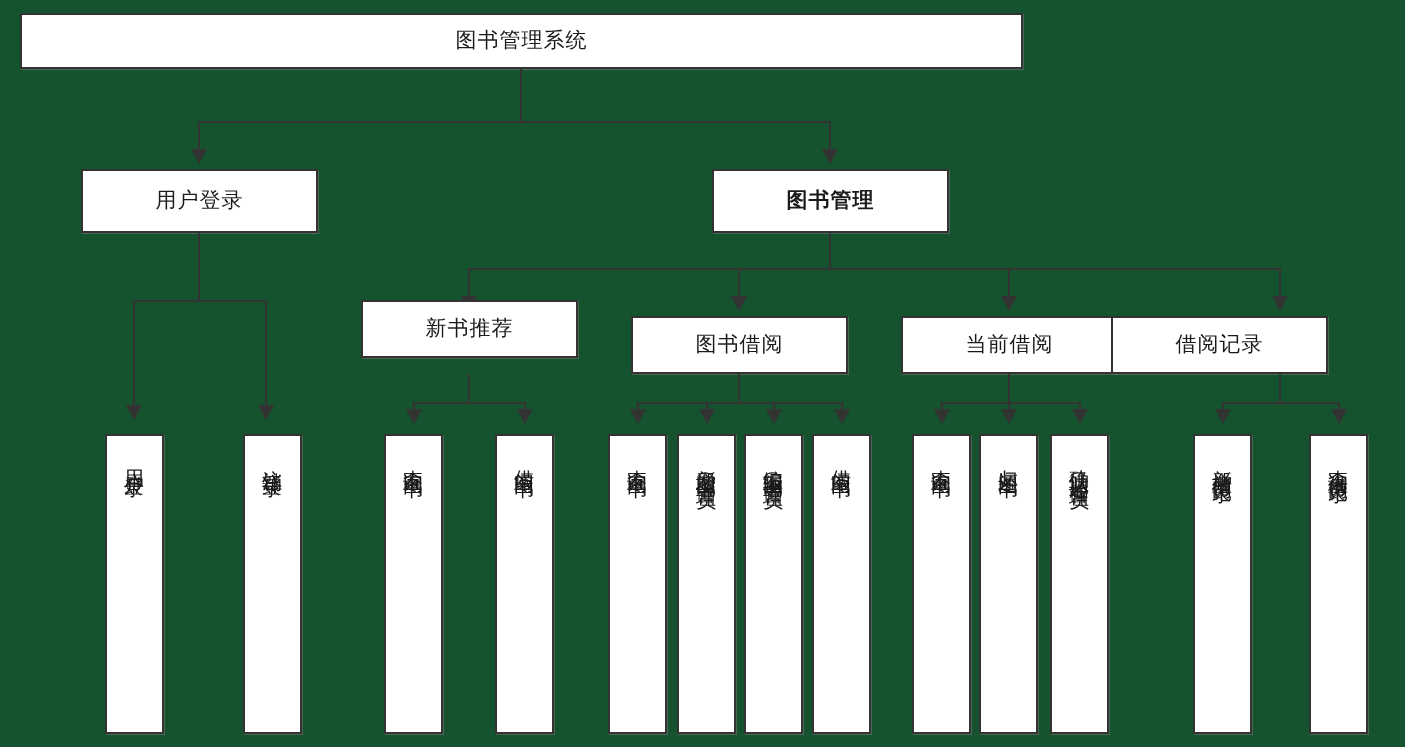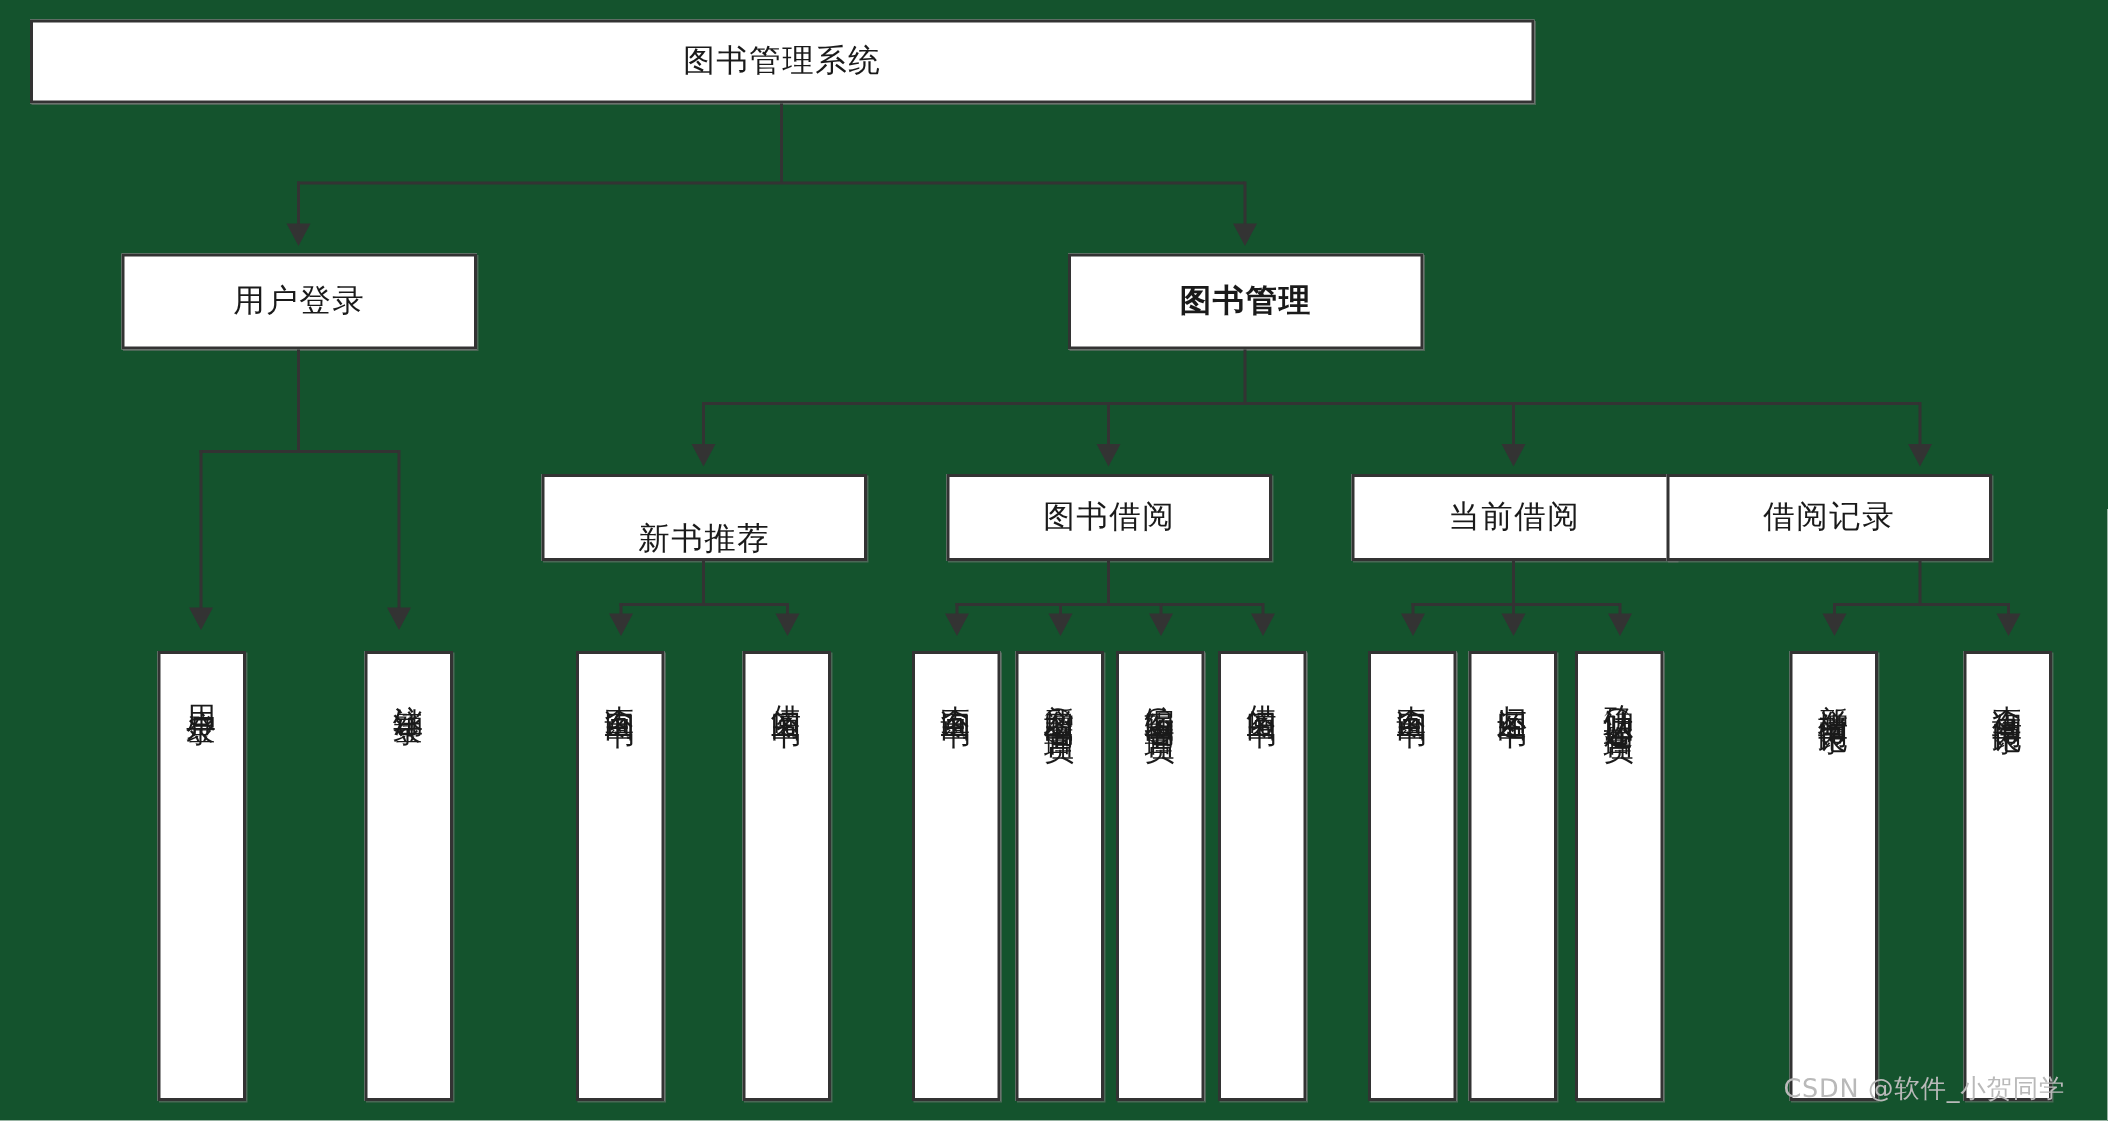--- a/index.html
+++ b/index.html
@@ -108,21 +108,21 @@
   <div class="conn h" style="left:468px; top:268px; width:812px;"></div>
   <div class="conn v" style="left:468px; top:268px; height:29px;"></div>
   <div class="conn v" style="left:738px; top:268px; height:29px;"></div>
   <div class="conn v" style="left:1008px; top:268px; height:29px;"></div>
   <div class="conn v" style="left:1279px; top:268px; height:29px;"></div>
   <div class="arrow" style="left:461px; top:296px;"></div>
   <div class="arrow" style="left:731px; top:296px;"></div>
   <div class="arrow" style="left:1001px; top:296px;"></div>
   <div class="arrow" style="left:1272px; top:296px;"></div>
 
-  <div class="node" style="left:361px; top:316px; width:217px; height:58px;align-items:flex-end;">
+  <div class="node" style="left:361px; top:300px; width:217px; height:58px;">
     <span class="node-label">新书推荐</span>
   </div>
   <div class="node" style="left:631px; top:316px; width:217px; height:58px;align-items:center;">
     <span class="node-label">图书借阅</span>
   </div>
   <div class="node" style="left:901px; top:316px; width:217px; height:58px;">
     <span class="node-label">当前借阅</span>
   </div>
   <div class="node" style="left:1111px; top:316px; width:217px; height:58px;">
     <span class="node-label">借阅记录</span>
@@ -199,15 +199,14 @@
     <span class="node-label">确认归还（管理员）</span>
   </div>
 
   <div class="node vertical" style="left:1193px; top:434px; width:59px; height:300px;">
     <span class="node-label">新增借阅记录</span>
   </div>
   <div class="node vertical" style="left:1309px; top:434px; width:59px; height:300px;">
     <span class="node-label">查询借阅记录</span>
   </div>
 
-  <div class="watermark" style="left:1189px; top:714px;">CSDN @软件_小贺同学</div>
 
 </div>
 
 </body></html>

